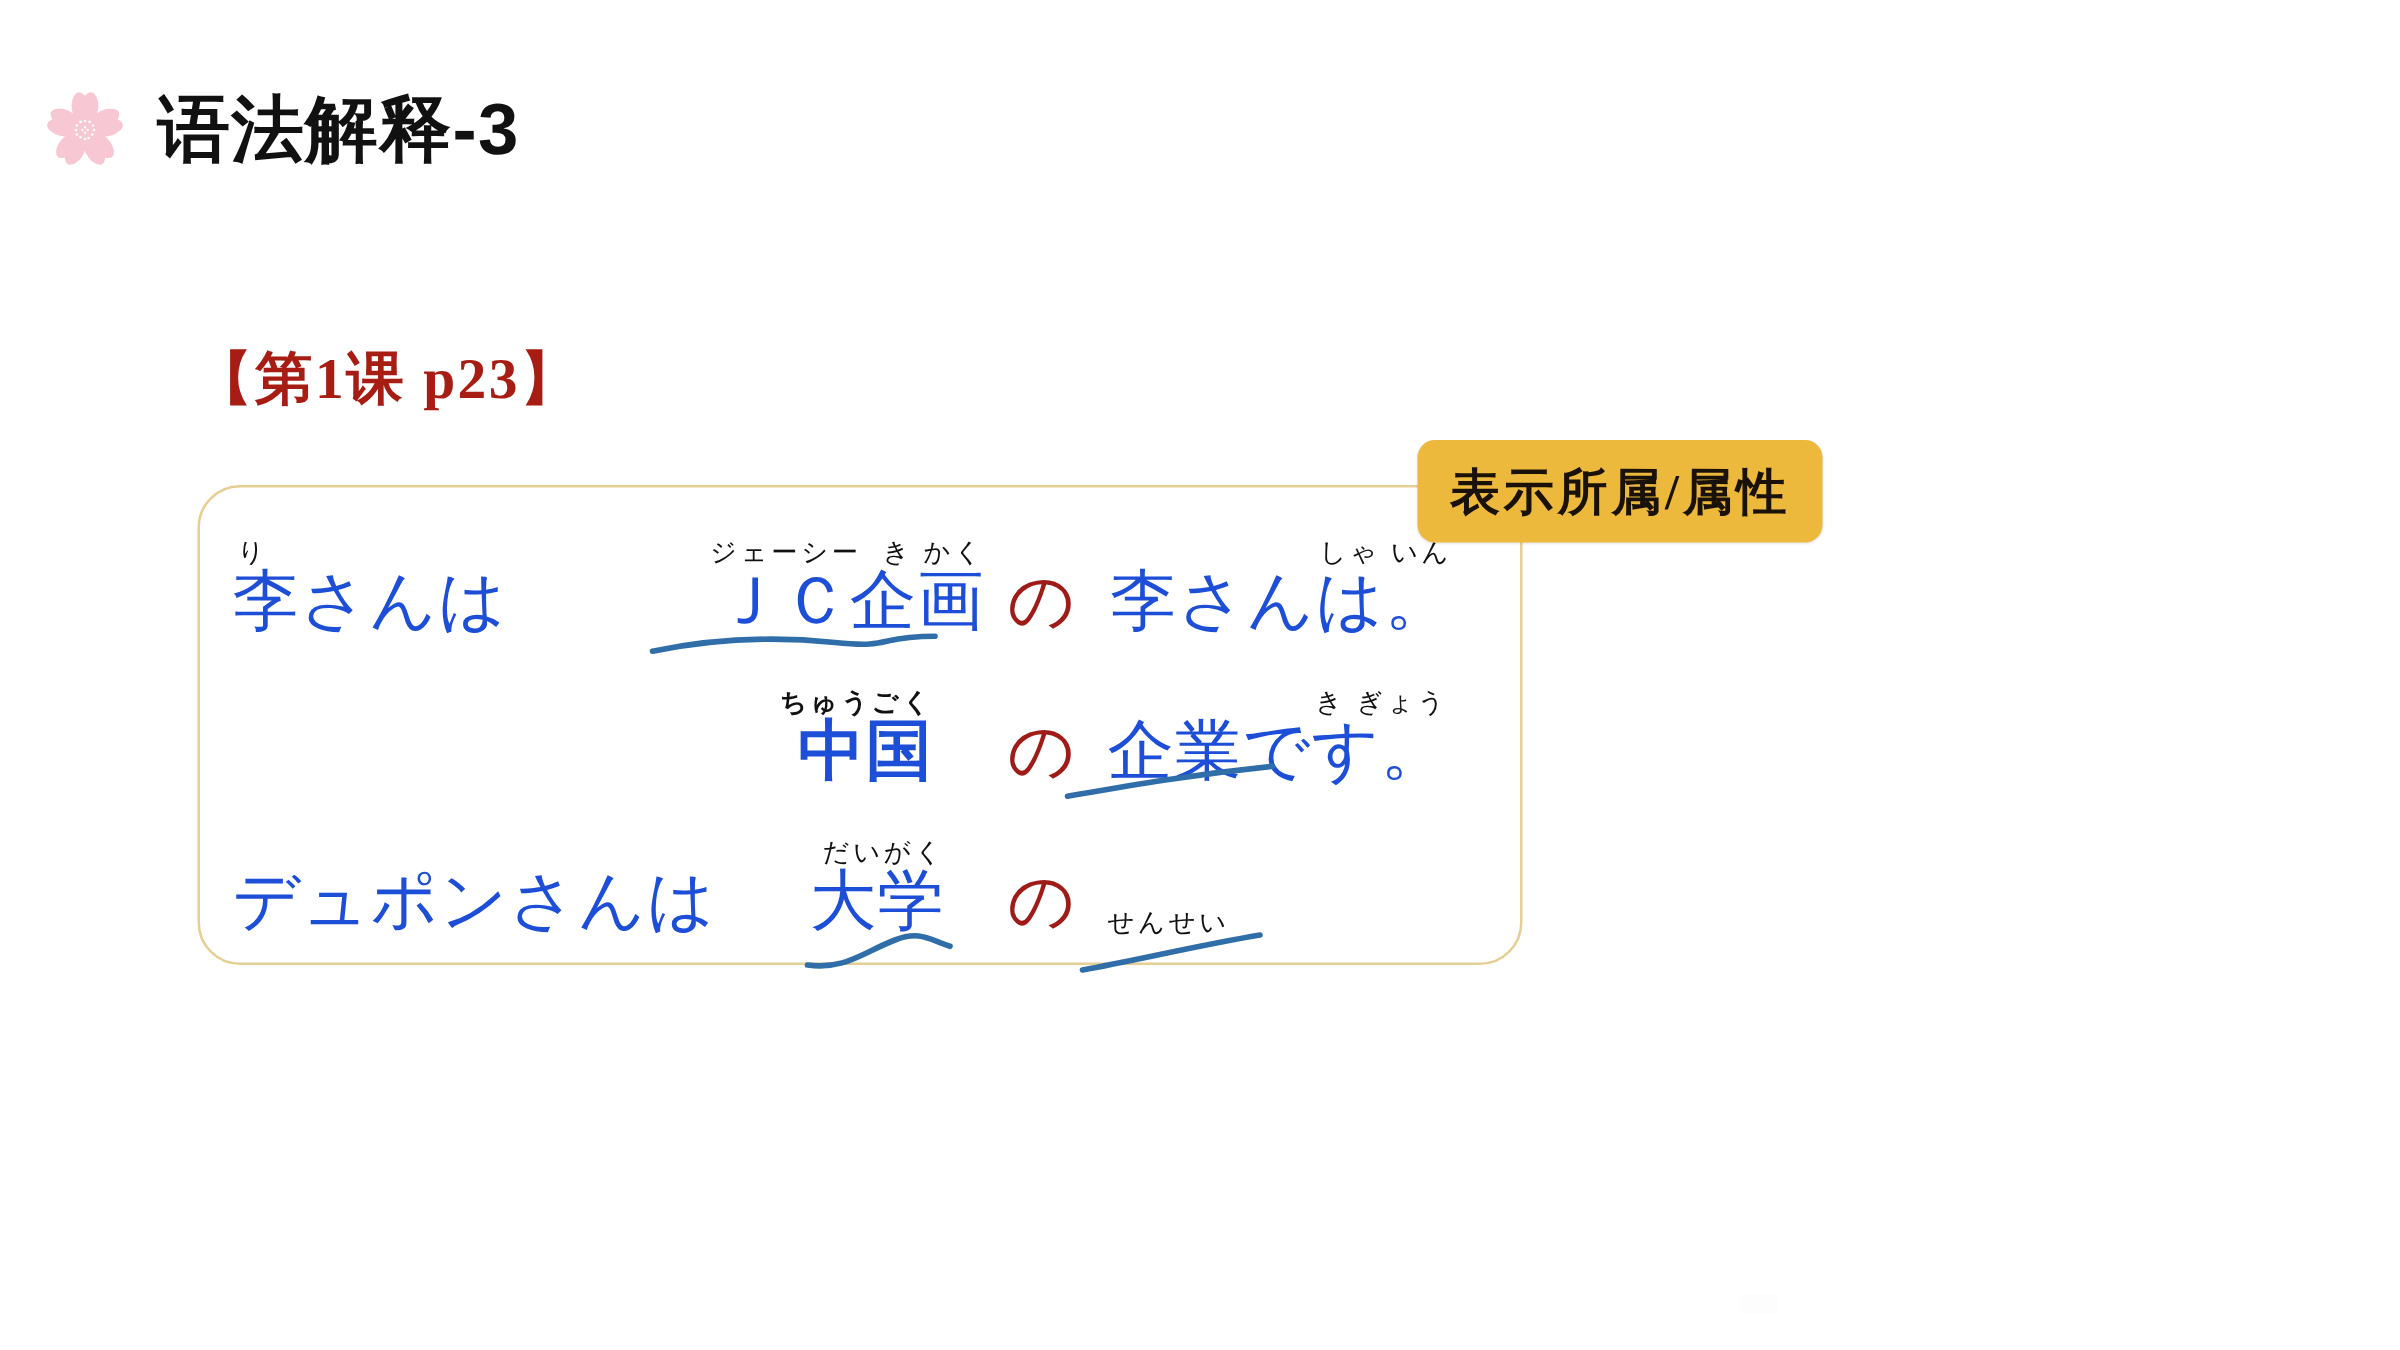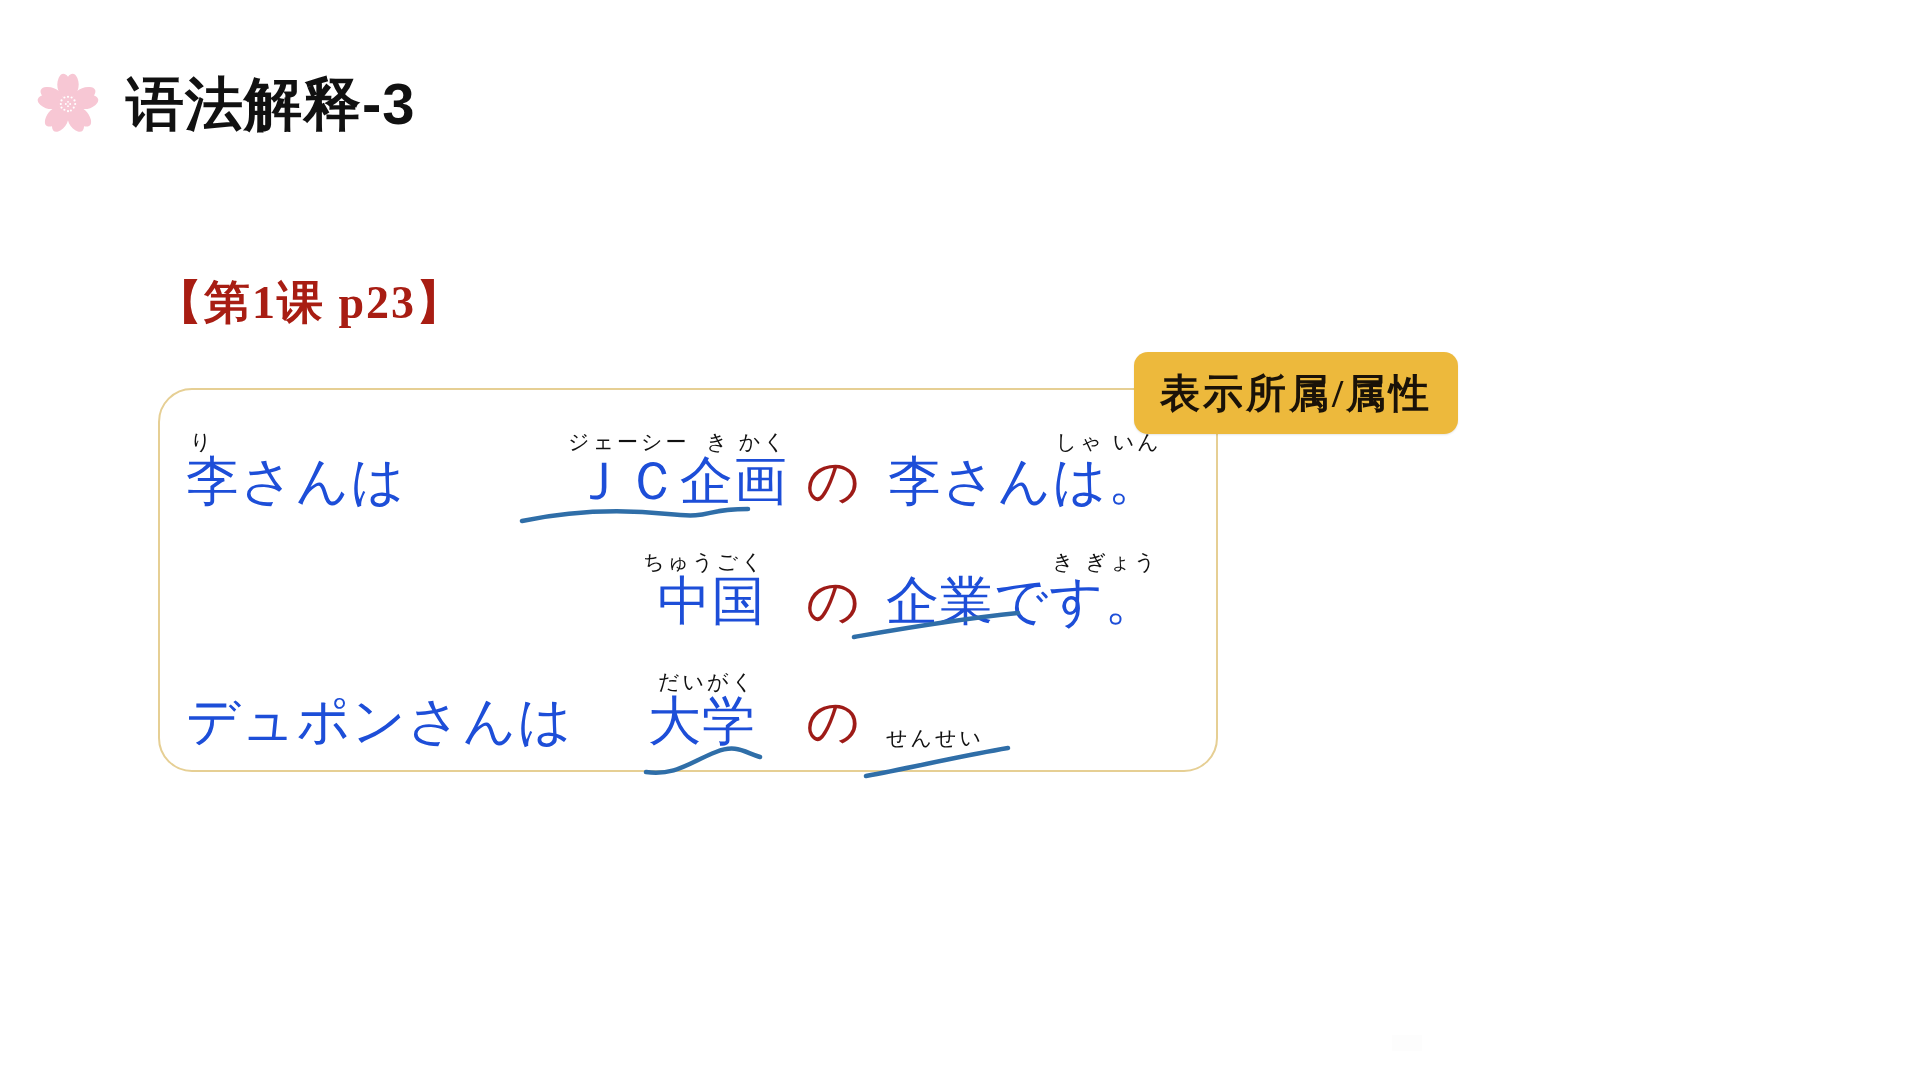--- a/index.html
+++ b/index.html
@@ -140,21 +140,21 @@
   .col-subject .furigana { text-align: left; letter-spacing: 5px; padding-left: 4px; }
   .col-modifier { position: absolute; bottom: 8px; }
   .col-particle { position: absolute; bottom: 8px; }
   .col-predicate { position: absolute; bottom: 8px; }
 
   
   .row-1 .col-modifier  { left: 410px; }
   .row-1 .col-particle  { left: 648px; }
   .row-1 .col-predicate { left: 730px; }
 
-  .row-2 .col-modifier  { left: 485px; }
+  .row-2 .col-modifier  { left: 466px; font-weight: bold; }
   .row-2 .col-particle  { left: 648px; }
   .row-2 .col-predicate { left: 728px; margin-top: 27px; }
 
   .row-3 .col-modifier  { left: 490px; }
   .row-3 .col-particle  { left: 648px; }
   .row-3 .col-predicate { left: 728px; }
 
   
   .underline-layer {
     position: absolute;

